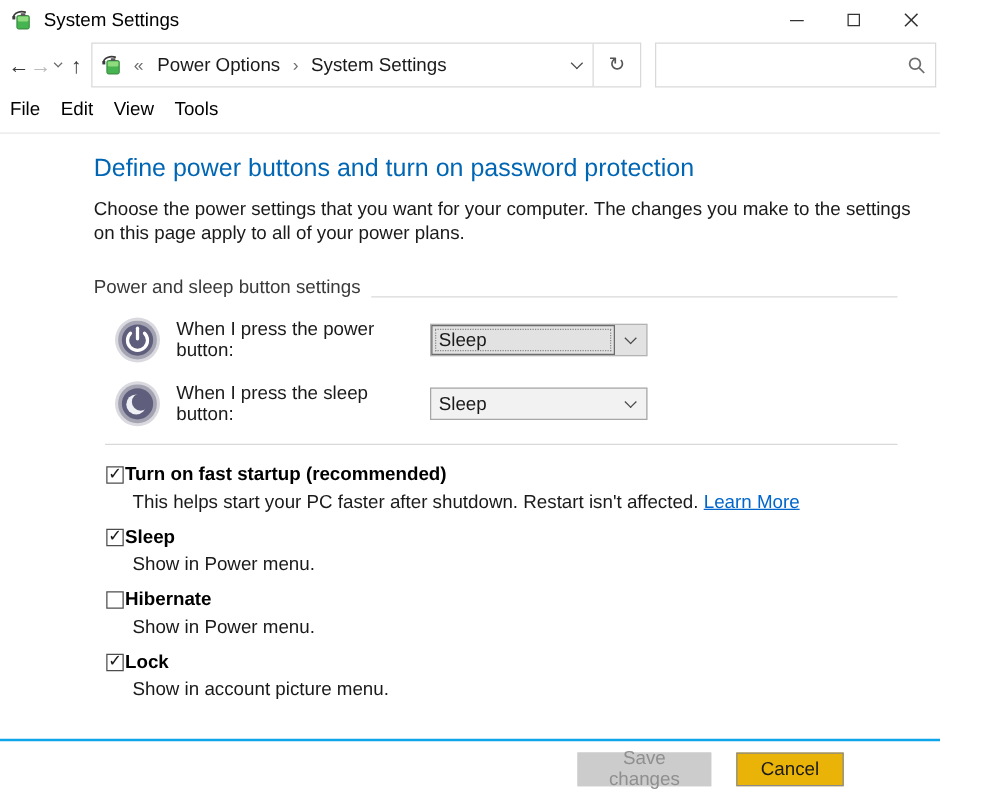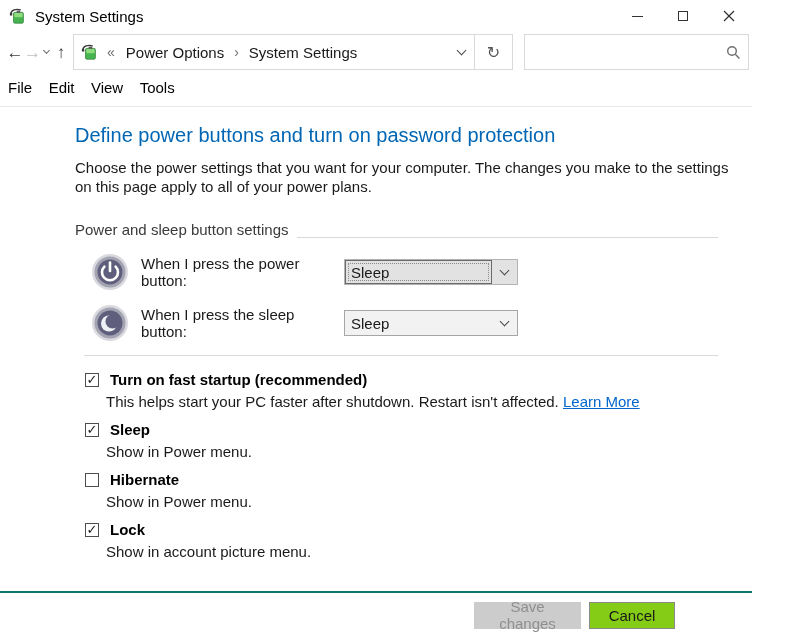--- a/index.html
+++ b/index.html
@@ -77,30 +77,30 @@
   }
   .combo.normal { background:#f2f2f2; border:1px solid #a6a6a6; }
   .combo.normal .combo-value { flex:1; display:flex; align-items:center; padding-left:6px; font-size:15px; }
   .combo-arrow { width:25px; display:flex; align-items:center; justify-content:center; }
 
   .shutdown-opts { margin-top:2px; }
   .opt { margin:0 0 11px 10px; }
   .opt-head { display:flex; align-items:center; }
   .checkbox { width:14px; height:14px; border:1px solid #4d4d4d; background:#fff; flex:none;
     font-size:13px; line-height:12px; text-align:center; color:#1a1a1a; font-family:"DejaVu Sans",sans-serif; }
-  .opt-label { font-weight:bold; font-size:15px; margin-left:11px; color:#000; }
+  .opt-label { font-weight:bold; font-size:15px; margin-left:1px; color:#000; }
   .opt-desc { font-size:15px; margin:5px 0 0 21px; color:#1a1a1a; }
   .learn-link { color:#0066cc; text-decoration:underline; cursor:pointer; }
 
   
-  .footer { flex:none; height:46px; border-top:2px solid #0f766e;
-    display:flex; align-items:center; justify-content:flex-end; padding-right:77px; gap:8px; }
+  .footer { flex:none; height:46px; border-top:2px solid #0ea5e9;
+    display:flex; align-items:center; justify-content:flex-end; padding-right:77px; gap:20px; }
   .btn { height:27px; font-size:15px; font-family:inherit; display:flex; align-items:center; justify-content:center; }
   .btn-save { width:107px; background:#cccccc; border:1px solid #cccccc; color:#8f8f8f; }
-  .btn-cancel { width:86px; background:#84cc16; border:1px solid #8a8a8a; color:#1a1a1a; }
+  .btn-cancel { width:86px; background:#eab308; border:1px solid #8a8a8a; color:#1a1a1a; }
 </style>
 </head>
 <body>
 
 <div class="window">
 
   <div class="titlebar">
     <svg class="titlebar-icon" viewBox="0 0 20 20">
       <rect x="5" y="6" width="11" height="12" rx="1.5" fill="#46b450" stroke="#2e7d32" stroke-width="0.8"></rect>
       <rect x="5.8" y="6.8" width="9.4" height="4.5" rx="1" fill="#8fdc7f"></rect>

